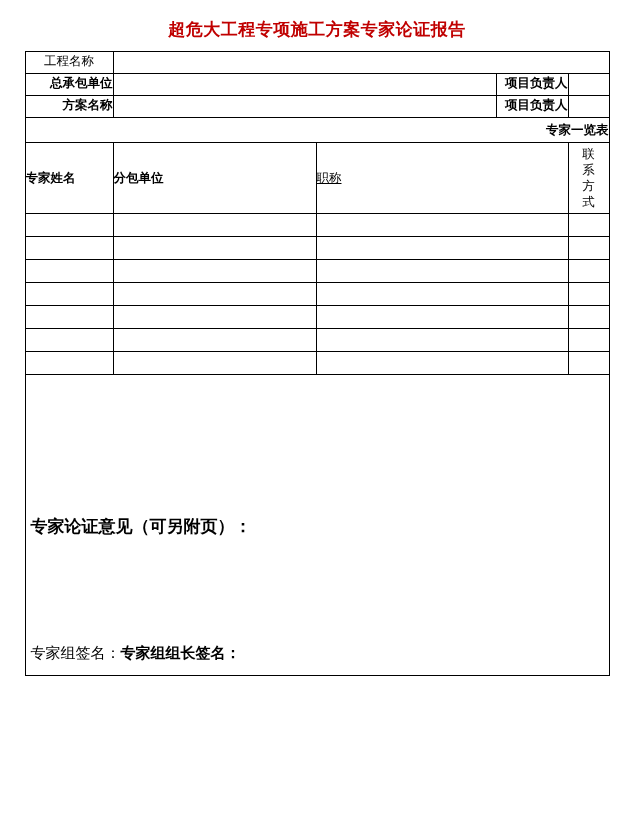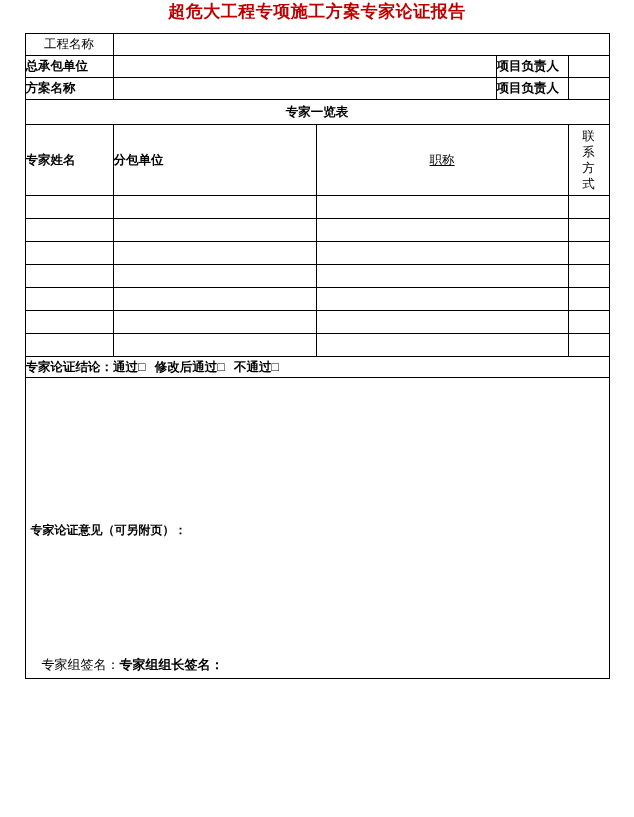--- a/index.html
+++ b/index.html
@@ -20,63 +20,65 @@
     height: 817px;
     position: relative;
     box-sizing: border-box;
   }
   .doc-title {
     text-align: center;
     color: #c00000;
     font-weight: bold;
     font-size: 17px;
     letter-spacing: 0.5px;
+    padding-top: 18px;
     padding-bottom: 10px;
     font-family: "Liberation Serif", "DejaVu Serif", serif;
   }
   table.main {
     border-collapse: collapse;
     margin: 0 auto;
     width: 584px;
     table-layout: fixed;
   }
   table.main td {
     border: 1px solid #000000;
     padding: 0;
     vertical-align: middle;
     font-size: 12.5px;
     line-height: 1.3;
   }
   .cell-pad {
     padding: 3px 6px;
+    font-family: Liberation Mono, monospace;
   }
   .lbl {
     text-align: center;
     font-size: 12.5px;
   }
   .lbl-b {
-    text-align: left;
+    text-align: right;
     font-size: 12.5px;
     font-weight: bold;
   }
   .row-h-1 { height: 22px; }
   .row-h-blank { height: 23px; }
   .section-title {
-    text-align: center;
+    text-align: right;
     font-weight: bold;
     font-size: 13px;
     height: 24px;
   }
   .hdr {
     text-align: left;
     font-weight: bold;
     font-size: 13px;
   }
   .hdr-normal {
-    text-align: center;
+    text-align: left;
     font-size: 13px;
     text-decoration: underline;
   }
   .vertical-head {
     font-size: 12px;
     text-align: center;
     line-height: 1.15;
     padding: 2px 0;
   }
   .vertical-head span {
@@ -88,30 +90,29 @@
     padding: 4px 5px;
     height: 20px;
   }
   .conclusion .opt { margin-right: 6px; }
   .opinion-cell {
     height: 300px;
     vertical-align: top;
     position: relative;
   }
   .opinion-label {
-    font-size: 12px;
+    font-size: 17px;
     font-weight: bold;
     padding: 5px 5px 0 5px;
   }
   .sign-line {
     position: absolute;
     left: 5px;
-    bottom: 4px;
-    font-size: 13px;
-    margin-left: 11px;
+    bottom: 12px;
+    font-size: 15px;
   }
   .sign-line .lead { font-weight: normal; }
   .sign-line .bold { font-weight: bold; }
   .expert-head-row td { height: 70px; }
 </style>
 </head>
 <body>
 
 <div class="page">
 
@@ -199,25 +200,20 @@
         <td class="cell-pad" colspan="2"></td>
         <td class="cell-pad"></td>
       </tr>
       <tr class="row-h-blank">
         <td class="cell-pad"></td>
         <td class="cell-pad"></td>
         <td class="cell-pad" colspan="2"></td>
         <td class="cell-pad"></td>
       </tr>
 
-      <tr>
-        <td class="conclusion" colspan="5">
-          <span>专家论证结论：</span><span class="opt">通过□</span>&nbsp;<span class="opt">修改后通过□</span>&nbsp;<span class="opt">不通过□</span>
-        </td>
-      </tr>
 
       <tr>
         <td class="opinion-cell" colspan="5">
           <div class="opinion-label">专家论证意见（可另附页）：</div>
           <div class="sign-line">
             <span class="lead">专家组签名：</span><span class="bold">专家组组长签名：</span>
           </div>
         </td>
       </tr>
     </tbody>

